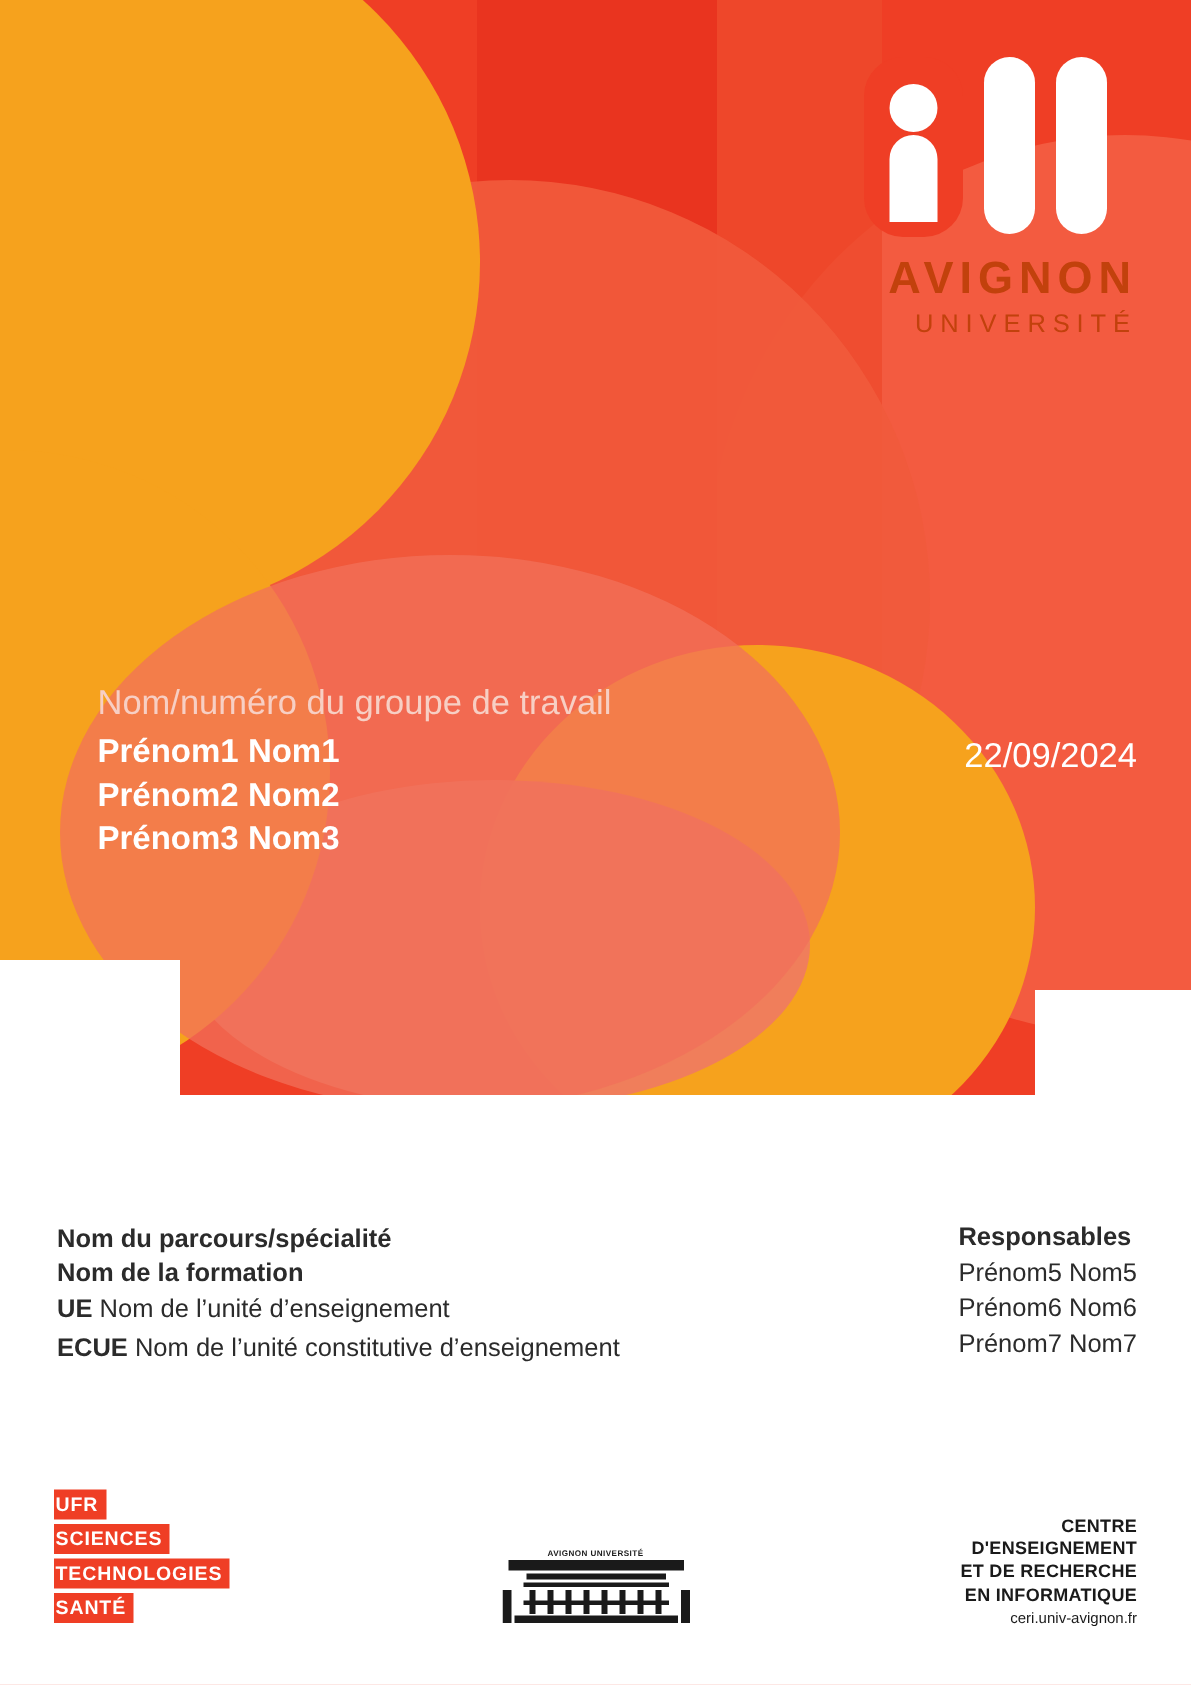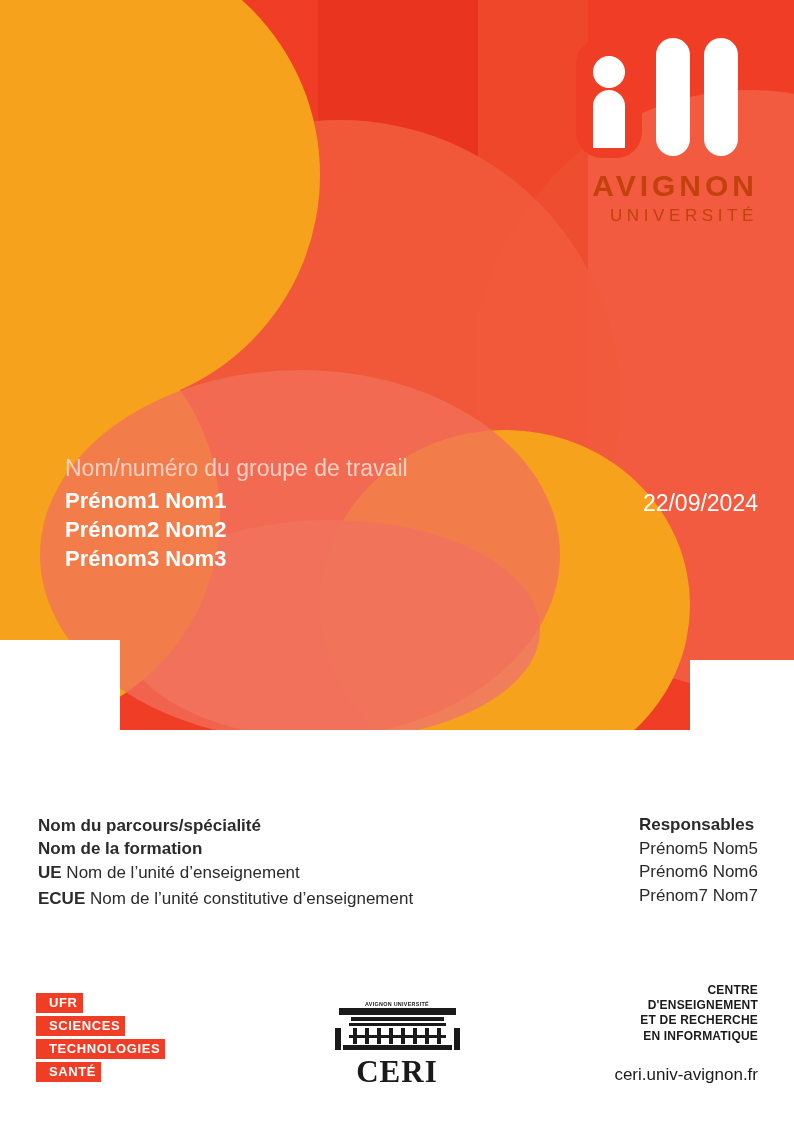--- a/index.html
+++ b/index.html
@@ -258,21 +258,21 @@
     left: 36px;
     bottom: 38px;
   }
   .ufr span {
     display: inline-block;
     background: #ef3e25;
     color: #ffffff;
     font-weight: bold;
     font-size: 13px;
     letter-spacing: 0.6px;
-    padding: 2px 5px 3px 13px;
+    padding: 2px 5px 3px 1px;
     margin-bottom: 3px;
   }
   .ufr .line {
     display: block;
   }
 
   .ceri {
     position: absolute;
     left: 50%;
     transform: translateX(-50%);
@@ -304,23 +304,23 @@
     color: #1a1a1a;
   }
   .cer-right .l {
     font-size: 12px;
     font-weight: bold;
     letter-spacing: 0.2px;
     line-height: 1.28;
     margin-left: 12px;
   }
   .cer-right .url {
-    font-size: 17px;
+    font-size: 10px;
     font-weight: normal;
-    margin-top: 21px;
+    margin-top: 3px;
   }
 </style>
 </head>
 <body>
 
 <div class="page">
 
   <div class="hero">
     <div class="hero-base"></div>
     <div class="blob blob-salmon"></div>
@@ -398,21 +398,20 @@
       <rect x="54" y="20" width="4" height="16" fill="#1a1a1a"></rect>
       <rect x="66" y="20" width="4" height="16" fill="#1a1a1a"></rect>
       <rect x="78" y="20" width="4" height="16" fill="#1a1a1a"></rect>
       <rect x="90" y="20" width="4" height="16" fill="#1a1a1a"></rect>
       <rect x="102" y="20" width="4" height="16" fill="#1a1a1a"></rect>
       <rect x="14" y="27" width="97" height="3" fill="#1a1a1a"></rect>
       <rect x="8" y="37" width="109" height="5" fill="#1a1a1a"></rect>
       <rect x="0" y="20" width="6" height="22" fill="#1a1a1a"></rect>
       <rect x="119" y="20" width="6" height="22" fill="#1a1a1a"></rect>
     </svg>
-    <div class="ceri-word">CERI</div>
   </div>
 
   <div class="cer-right">
     <div class="l">CENTRE</div>
     <div class="l">D'ENSEIGNEMENT</div>
     <div class="l">ET DE RECHERCHE</div>
     <div class="l">EN INFORMATIQUE</div>
     <div class="url">ceri.univ-avignon.fr</div>
   </div>
 

